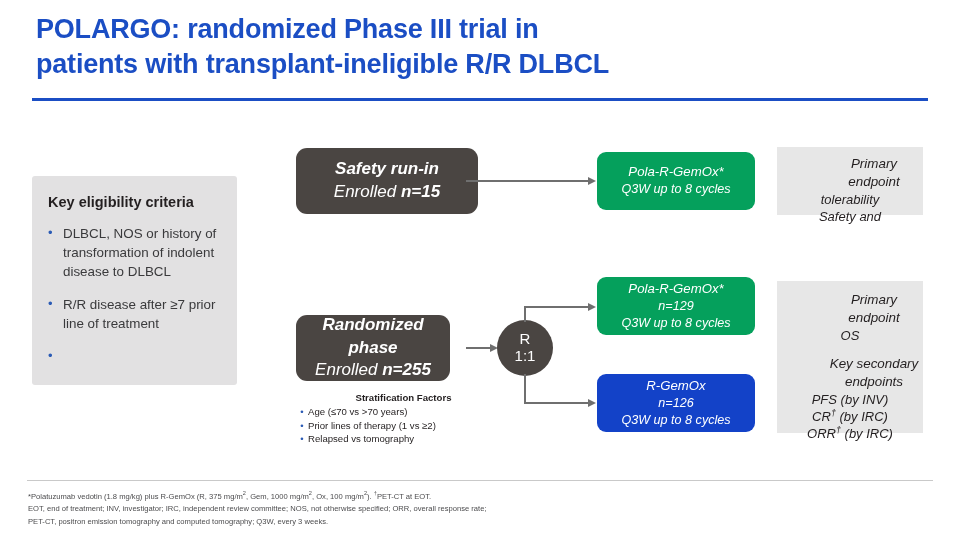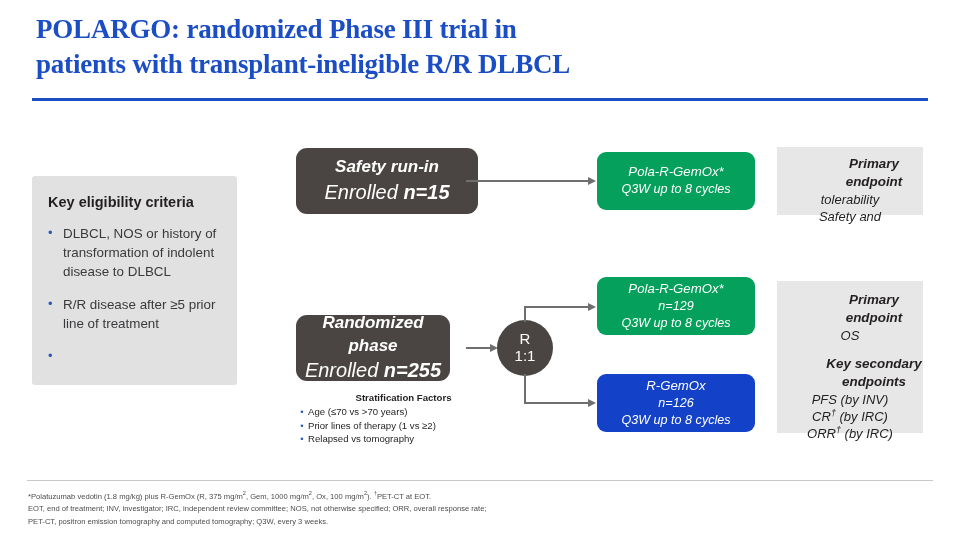--- a/index.html
+++ b/index.html
@@ -20,21 +20,20 @@
   #slide-title {
     position: absolute;
     left: 36px;
     top: 12px;
     width: 700px;
     font-size: 27px;
     font-weight: bold;
     line-height: 1.28;
     color: #1b4ec4;
     letter-spacing: -0.2px;
-    font-family: Liberation Serif, serif;
   }
   #title-rule {
     position: absolute;
     left: 32px;
     top: 98px;
     width: 896px;
     height: 3px;
     background: #1b4ec4;
   }
 
@@ -86,21 +85,21 @@
     justify-content: center;
     text-align: center;
     margin-left: 13px;
   }
   .dark-box .line1 {
     font-size: 17px;
     font-weight: bold;
     line-height: 1.34;
   }
   .dark-box .line2 {
-    font-size: 20px;
+    font-size: 17px;
     line-height: 1.34;
   }
   .dark-box .line2 b { font-weight: bold; }
 
   #safety-runin-box {
     left: 283px;
     top: 148px;
     width: 182px;
     height: 66px;
   }
@@ -172,21 +171,21 @@
   }
   #endpoint-efficacy-panel {
     left: 777px;
     top: 281px;
     width: 146px;
     height: 152px;
     padding-top: 10px;
   }
   .ep-head {
     font-size: 13.4px;
-    font-weight: bold;
+    font-weight: normal;
     line-height: 1.33;
     margin-left: 48px;
   }
   .ep-sub {
     font-size: 13px;
     line-height: 1.33;
   }
   .ep-gap { height: 11px; }
   .ep-sub sup {
     font-size: 9px;
@@ -304,21 +303,21 @@
 
 <div id="eligibility-panel">
   <div id="eligibility-title">Key eligibility criteria</div>
 
   <div class="elig-item">
     <span class="elig-bullet">•</span>
     <span class="elig-text">DLBCL, NOS or history of transformation of indolent disease to DLBCL</span>
   </div>
   <div class="elig-item">
     <span class="elig-bullet">•</span>
-    <span class="elig-text">R/R disease after ≥5 prior line of treatment</span>
+    <span class="elig-text">R/R disease after ≥7 prior line of treatment</span>
   </div>
   <div class="elig-item">
     <span class="elig-bullet">•</span>
   </div>
 </div>
 
 <div class="dark-box" id="safety-runin-box">
   <div class="line1">Safety run-in</div>
   <div class="line2"><span>Enrolled </span><b>n=15</b></div>
 </div>

